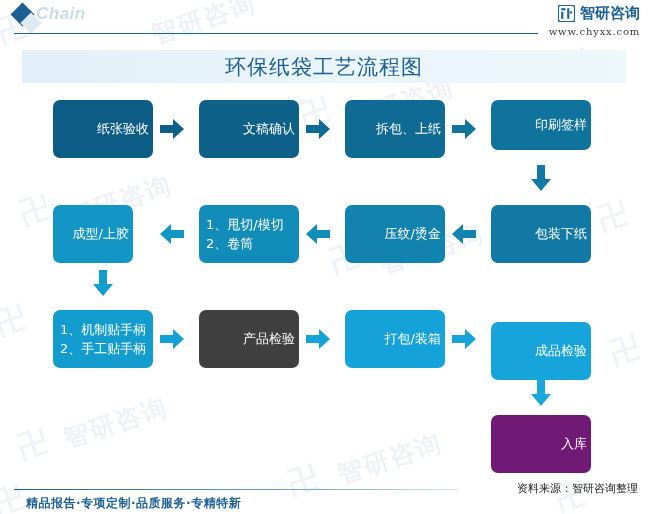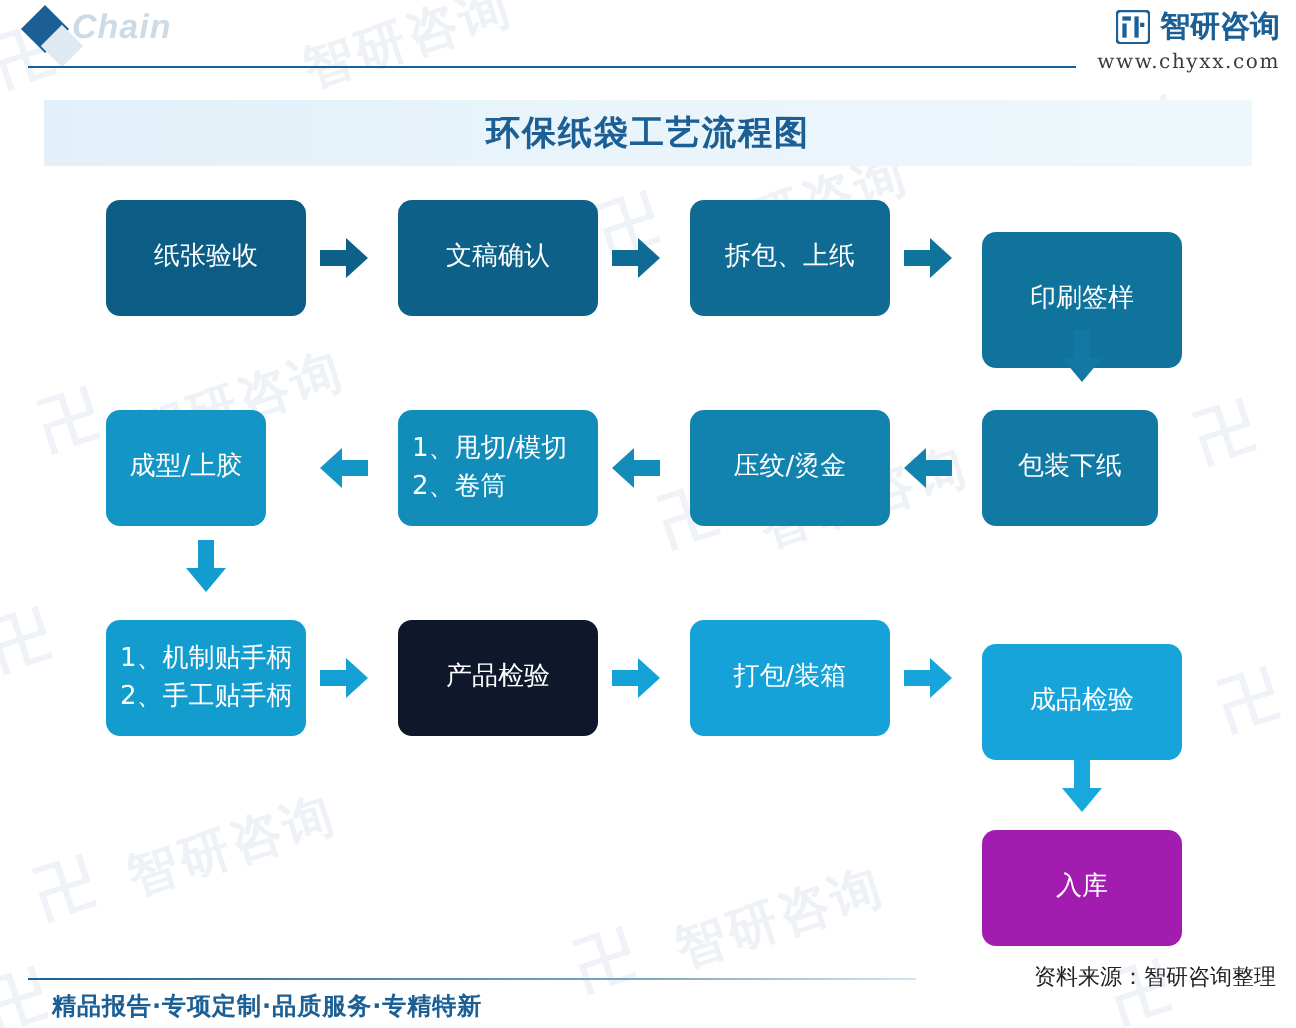--- a/index.html
+++ b/index.html
@@ -132,39 +132,39 @@
     top: 50px;
     width: 604px;
     height: 33px;
     background: linear-gradient(90deg, #e3f0f9 0%, #e9f4fb 45%, #eef7fc 100%);
     z-index: 4;
     display: flex;
     align-items: center;
     justify-content: center;
   }
   .chart-title {
-    font-size: 17px;
+    font-size: 21px;
     color: #1b5f94;
-    font-weight: bold;
+    font-weight: normal;
     font-family: "DejaVu Serif", "Liberation Serif", serif;
     letter-spacing: 1px;
   }
 
   
   .flow-canvas {
     position: absolute;
     inset: 0;
     z-index: 3;
   }
   .node {
     position: absolute;
     border-radius: 7px;
     display: flex;
     flex-direction: column;
-    align-items: center;
+    align-items: flex-end;
     justify-content: center;
     color: #ffffff;
     font-size: 13px;
     line-height: 1.5;
     text-align: center;
     font-family: "DejaVu Sans", "Liberation Sans", sans-serif;
     box-sizing: border-box;
     padding: 2px 4px;
   }
   .node .line { display: block; white-space: nowrap; }
@@ -243,31 +243,31 @@
       </svg>
   </div>
   <div class="node" style="left: 345px; top: 100px; width: 100px; height: 58px; background: rgb(15, 107, 147);">
       <span class="line">拆包、上纸</span>
     </div>
   <div class="arrow" style="left:452px; top:119px;">
     <svg width="24" height="20" viewBox="0 0 24 20">
         <path d="M0 6 H13 V0 L24 10 L13 20 V14 H0 Z" fill="#10739c"></path>
       </svg>
   </div>
-  <div class="node" style="left: 491px; top: 116px; width: 100px; height: 68px; background: rgb(16, 115, 156);">
+  <div class="node" style="left: 491px; top: 100px; width: 100px; height: 50px; background: rgb(16, 115, 156);">
       <span class="line">印刷签样</span>
     </div>
 
   <div class="arrow" style="left:531px; top:165px;">
     <svg width="20" height="26" viewBox="0 0 20 26">
         <path d="M6 0 H14 V14 H20 L10 26 L0 14 H6 Z" fill="#1179a3"></path>
       </svg>
   </div>
 
-  <div class="node" style="left: 491px; top: 205px; width: 88px; height: 58px; background: rgb(17, 121, 163);">
+  <div class="node" style="left: 491px; top: 205px; width: 100px; height: 58px; background: rgb(17, 121, 163);">
       <span class="line">包装下纸</span>
     </div>
   <div class="arrow" style="left:452px; top:224px;">
     <svg width="24" height="20" viewBox="0 0 24 20">
         <path d="M24 6 H11 V0 L0 10 L11 20 V14 H24 Z" fill="#1283ae"></path>
       </svg>
   </div>
   <div class="node" style="left: 345px; top: 205px; width: 100px; height: 58px; background: rgb(18, 131, 174);">
       <span class="line">压纹/烫金</span>
     </div>
@@ -297,21 +297,21 @@
 
   <div class="node two-line" style="left: 53px; top: 310px; width: 100px; height: 58px; background: rgb(19, 156, 206);">
       <span class="line">1、机制贴手柄</span>
       <span class="line">2、手工贴手柄</span>
     </div>
   <div class="arrow" style="left:160px; top:329px;">
     <svg width="24" height="20" viewBox="0 0 24 20">
         <path d="M0 6 H13 V0 L24 10 L13 20 V14 H0 Z" fill="#14a0d4"></path>
       </svg>
   </div>
-  <div class="node" style="left: 199px; top: 310px; width: 100px; height: 58px; background: #0f172a;">
+  <div class="node" style="left: 199px; top: 310px; width: 100px; height: 58px; background: #404040;">
       <span class="line">产品检验</span>
     </div>
   <div class="arrow" style="left:306px; top:329px;">
     <svg width="24" height="20" viewBox="0 0 24 20">
         <path d="M0 6 H13 V0 L24 10 L13 20 V14 H0 Z" fill="#14a2d8"></path>
       </svg>
   </div>
   <div class="node" style="left: 345px; top: 310px; width: 100px; height: 58px; background: rgb(20, 162, 216);">
       <span class="line">打包/装箱</span>
     </div>
@@ -323,21 +323,21 @@
   <div class="node" style="left: 491px; top: 322px; width: 100px; height: 58px; background: rgb(22, 164, 219);">
       <span class="line">成品检验</span>
     </div>
 
   <div class="arrow" style="left:531px; top:380px;">
     <svg width="20" height="26" viewBox="0 0 20 26">
         <path d="M6 0 H14 V14 H20 L10 26 L0 14 H6 Z" fill="#18a8de"></path>
       </svg>
   </div>
 
-  <div class="node" style="left: 491px; top: 415px; width: 100px; height: 58px; background: #a21caf;">
+  <div class="node" style="left: 491px; top: 415px; width: 100px; height: 58px; background: #701a75;">
       <span class="line">入库</span>
     </div>
 </div>
 
 <div style="position:absolute; right:10px; top:481px; font-size:11px; color:#222; font-family:'DejaVu Sans',sans-serif; z-index:5;">资料来源：智研咨询整理</div>
 
 <div style="position:absolute; left:14px; right:190px; top:489px; height:1px; background:linear-gradient(90deg,#1b5f94 0%, #7fa8c4 70%, #d7e4ed 100%); z-index:5;"></div>
 <div style="position:absolute; left:10px; top:495px; font-size:12px; color:#1b5f94; font-weight:bold; letter-spacing:0.5px; font-family:'DejaVu Sans',sans-serif; z-index:5;margin-left:16px;">精品报告·专项定制·品质服务·专精特新</div>
 
 </body></html>

